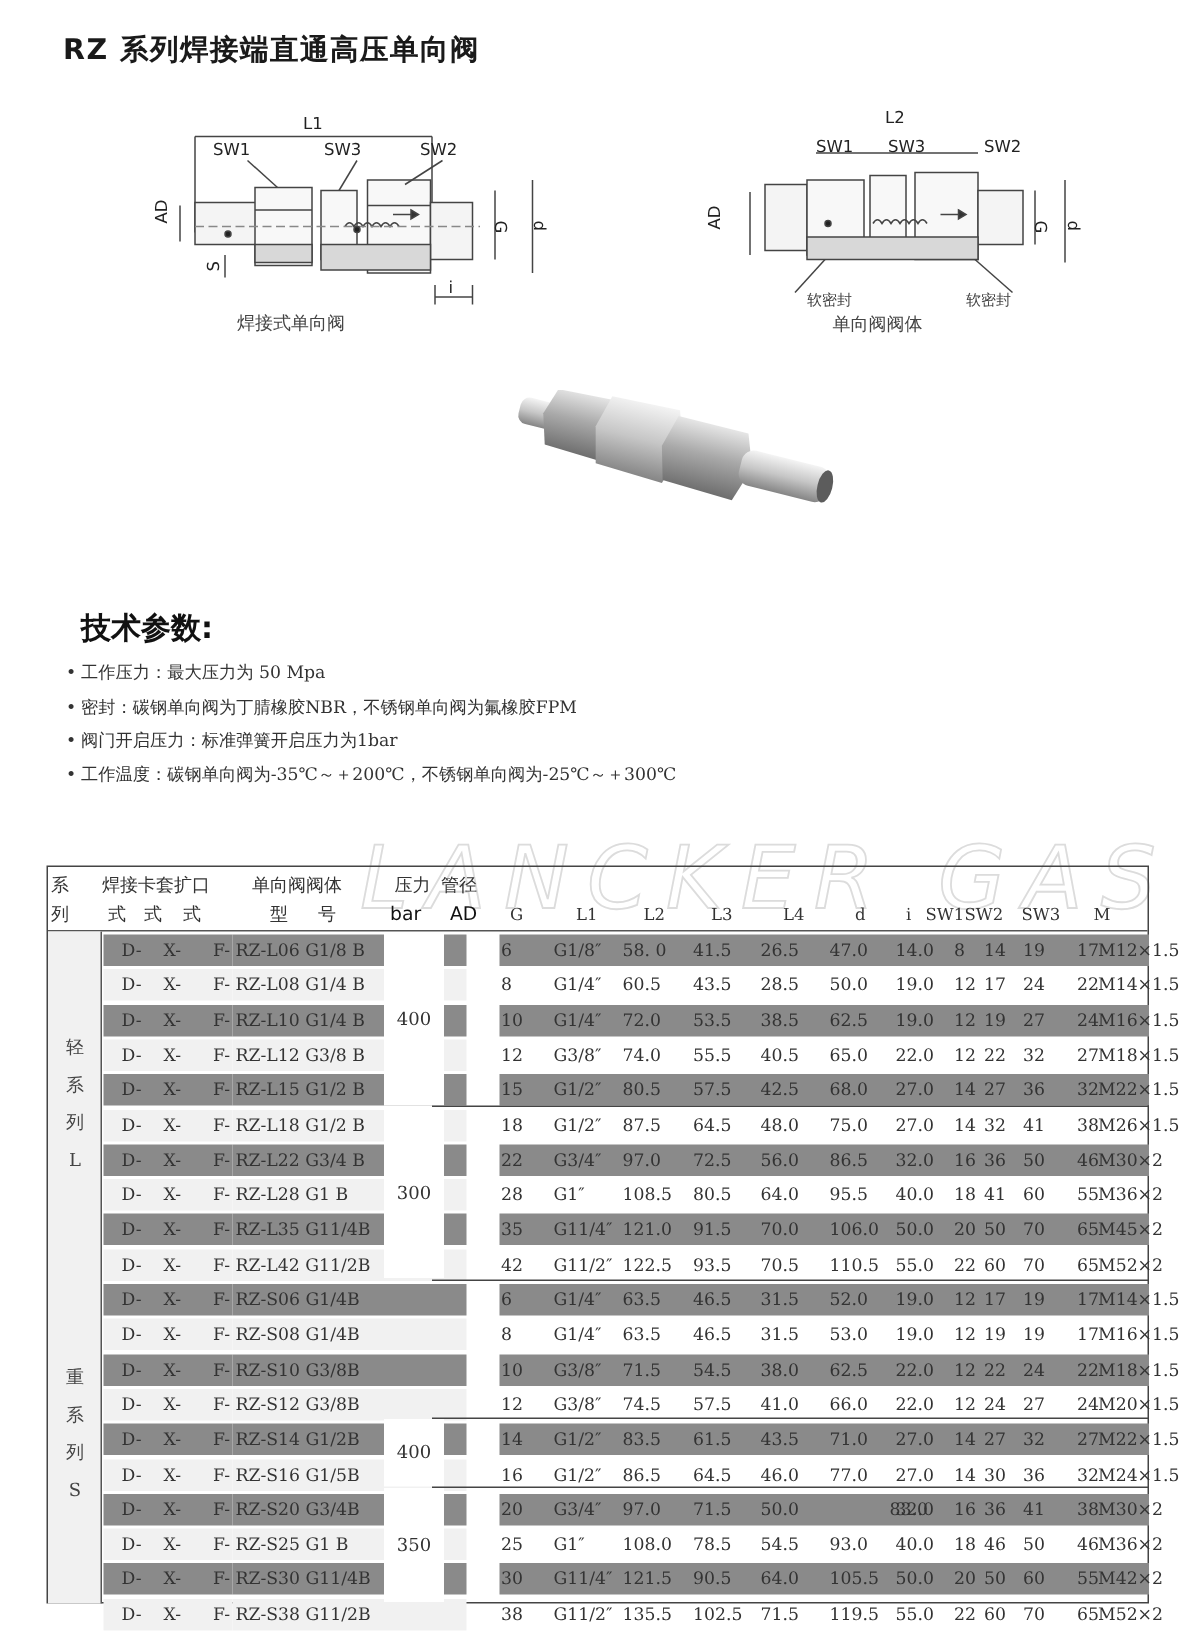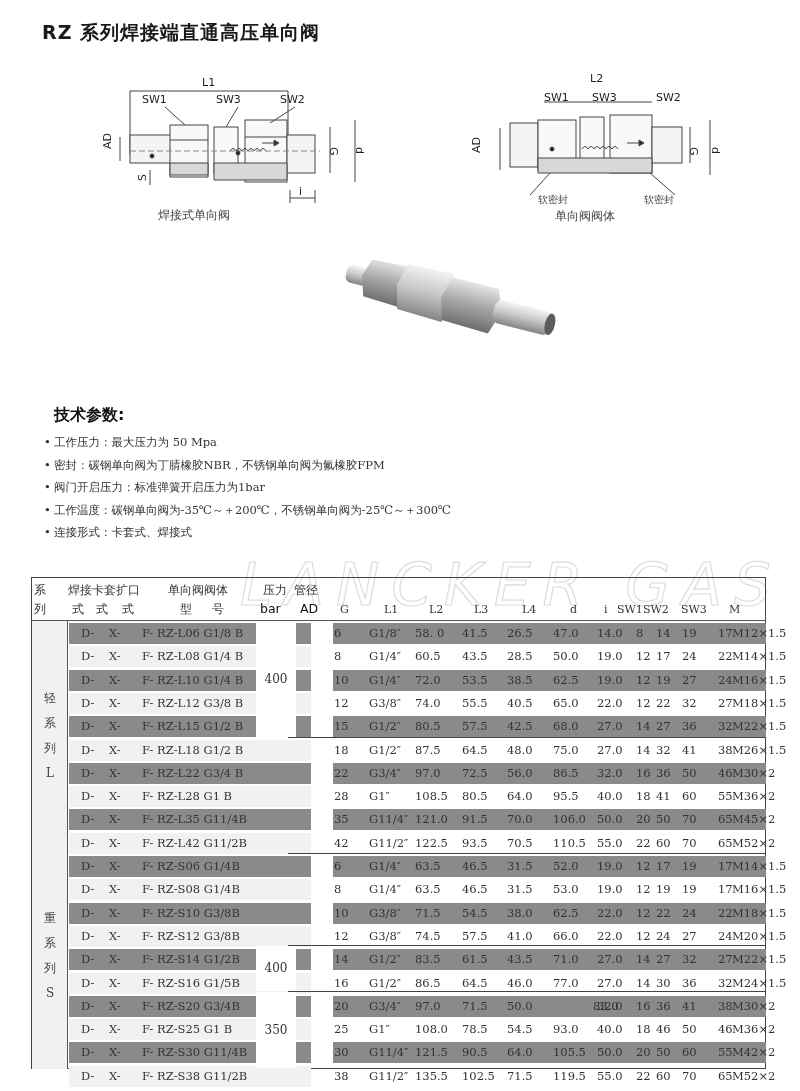--- a/index.html
+++ b/index.html
@@ -25,21 +25,21 @@
   
   .watermark {
     position: absolute; left: 200px; top: 500px; width: 600px; height: 120px;
     pointer-events: none;
   }
 
   
   .spec { position: absolute; left: 44px; top: 405px; }
   .spec-title {
     font-family: "DejaVu Sans", "Liberation Sans", sans-serif;
-    font-size: 16px; font-weight: bold; color: #111; margin-left: 10px; margin-bottom: 5px;
+    font-size: 20px; font-weight: bold; color: #111; margin-left: 10px; margin-bottom: 5px;
   }
   .spec-list { list-style: none; }
   .spec-item { font-size: 11.5px; color: #333; height: 22.5px; line-height: 22.5px; white-space: nowrap; }
   .spec-item .bullet { display: inline-block; width: 10px; }
 
   
   .tbl {
     position: absolute; left: 31px; top: 577px; width: 735px; height: 492px;
     border: 1px solid #444;
   }
@@ -203,21 +203,20 @@
   </svg>
 </div>
 
 <div class="spec">
   <div class="spec-title">技术参数:</div>
   <ul class="spec-list">
     <li class="spec-item"><span class="bullet">•</span><span>工作压力：最大压力为 50 Mpa</span></li>
     <li class="spec-item"><span class="bullet">•</span><span>密封：碳钢单向阀为丁腈橡胶NBR，不锈钢单向阀为氟橡胶FPM</span></li>
     <li class="spec-item"><span class="bullet">•</span><span>阀门开启压力：标准弹簧开启压力为1bar</span></li>
     <li class="spec-item"><span class="bullet">•</span><span>工作温度：碳钢单向阀为-35℃～＋200℃，不锈钢单向阀为-25℃～＋300℃</span></li>
-    <li class="spec-item"><span class="bullet">•</span><span>连接形式：卡套式、焊接式</span></li>
   </ul>
 </div>
 
 <div class="tbl">
   <div class="hdr">
     <span style="left:2px; top:4px;">系</span>
     <span style="left:2px; top:23px;">列</span>
     <span style="left:36px; top:4px;">焊接卡套扩口</span>
     <span style="left:40px; top:23px;">式</span>
     <span style="left:64px; top:23px;">式</span>
@@ -673,20 +672,21 @@
         <span class="cell" style="left:528px;">55.0</span>
         <span class="cell" style="left:567px;">22</span>
         <span class="cell" style="left:587px;">60</span>
         <span class="cell" style="left:613px;">70</span>
         <span class="cell" style="left:649px;">65</span>
         <span class="cell" style="left:663px;">M52×2</span>
       </div>
     </div>
 
   <div class="pressure" style="top:44px; height:115px; line-height:115px;">400</div>
+  <div class="pressure" style="top:160px; height:114px; line-height:114px;">300</div>
   <div class="pressure" style="top:368px; height:45px; line-height:45px;">400</div>
   <div class="pressure" style="top:414px; height:76px; line-height:76px;">350</div>
 
   <div class="group-line" style="top:159px;"></div>
   <div class="group-line" style="top:275px;"></div>
   <div class="group-line" style="top:367px;"></div>
   <div class="group-line" style="top:413px;"></div>
 </div>
 
 </body></html>

